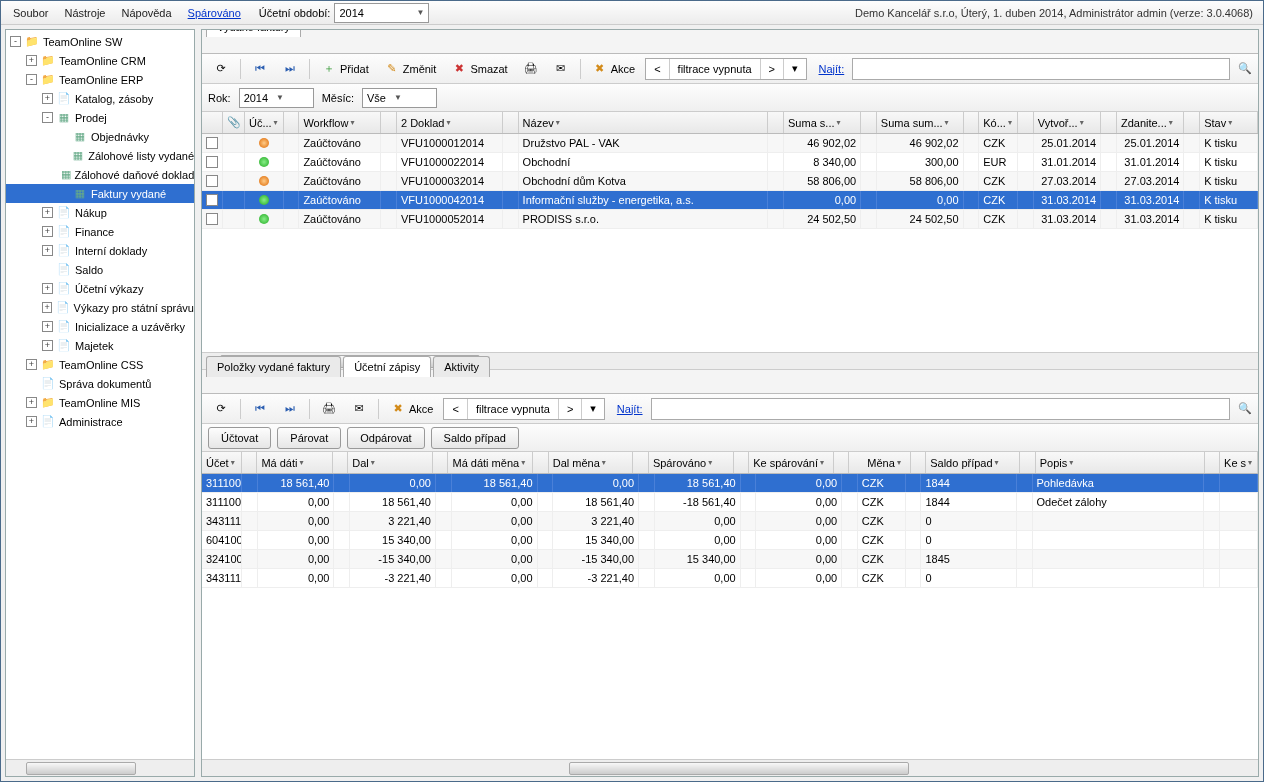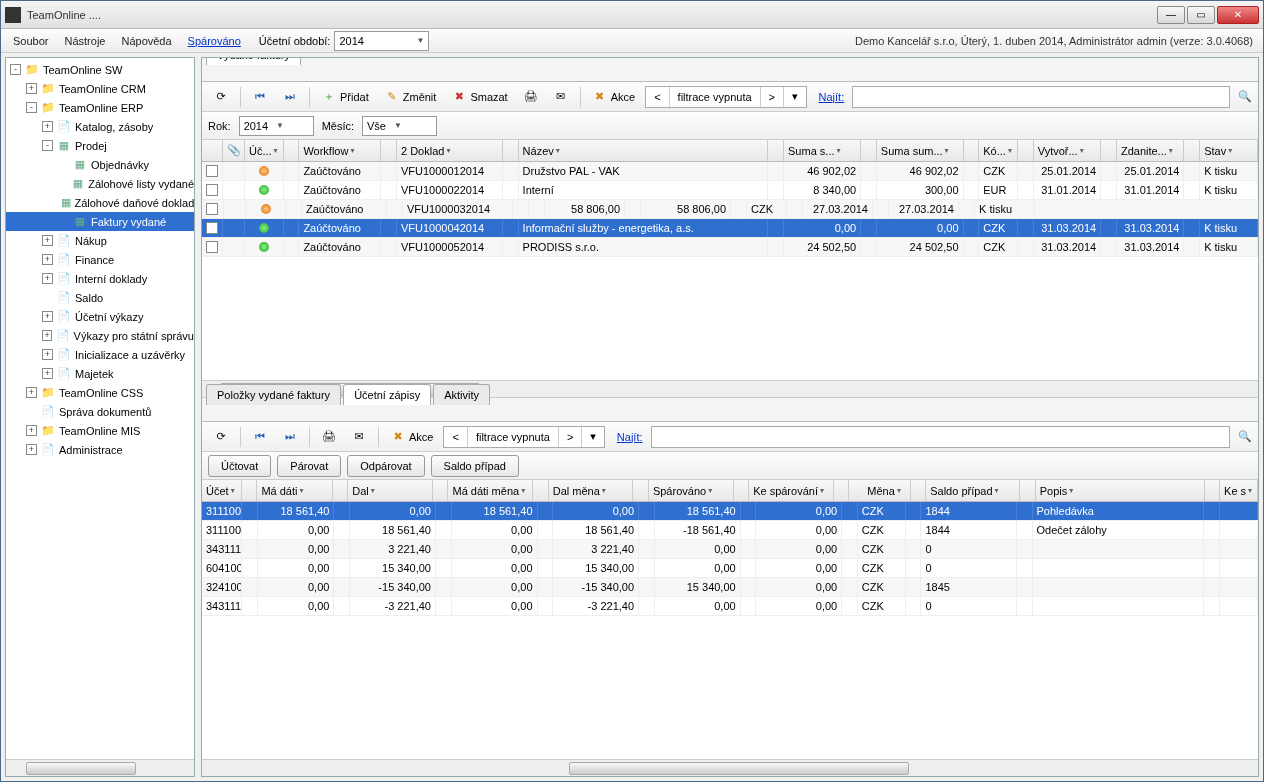--- a/index.html
+++ b/index.html
@@ -81,29 +81,20 @@
 .dot.green { background: radial-gradient(#8e8,#2a2); }
 .dot.orange { background: radial-gradient(#fc8,#d60); }
 
 .buttonbar { height: 28px; display: flex; align-items: center; gap: 6px; padding: 0 6px; background: linear-gradient(#fdfdfd,#efefef); border-bottom: 1px solid #ccc; }
 .btn { height: 22px; padding: 0 12px; border: 1px solid #999; background: linear-gradient(#fdfdfd,#e6e6e6); border-radius: 3px; cursor: pointer; display: flex; align-items: center; }
 </style>
 </head>
 <body>
 
 <div class="window">
-  <div class="titlebar">
-    <div class="icon"></div>
-    <div class="title">TeamOnline ....</div>
-    <div class="winbtns">
-      <div class="winbtn">—</div>
-      <div class="winbtn">▭</div>
-      <div class="winbtn close">✕</div>
-    </div>
-  </div>
 
   <div class="menubar">
     <div class="menuitem">Soubor</div>
     <div class="menuitem">Nástroje</div>
     <div class="menuitem">Nápověda</div>
     <div class="menuitem link">Spárováno</div>
     <div class="period-label">Účetní období:</div>
     <div class="period-select">
       <span>2014</span>
       <span class="caret">▼</span>
@@ -351,21 +342,21 @@
                 </div>
                 <div class="gcell" style="width:22px"></div>
                 <div class="gcell" style="width:40px">
                   <div class="dot green"></div>
                 </div>
                 <div class="gcell" style="width:16px"></div>
                 <div class="gcell" style="width:85px">Zaúčtováno</div>
                 <div class="gcell" style="width:16px"></div>
                 <div class="gcell" style="width:110px">VFU1000022014</div>
                 <div class="gcell" style="width:16px"></div>
-                <div class="gcell" style="width:260px">Interní</div>
+                <div class="gcell" style="width:260px">Obchodní</div>
                 <div class="gcell" style="width:16px"></div>
                 <div class="gcell r" style="width:80px">8 340,00</div>
                 <div class="gcell" style="width:16px"></div>
                 <div class="gcell r" style="width:90px">300,00</div>
                 <div class="gcell" style="width:16px"></div>
                 <div class="gcell" style="width:40px">EUR</div>
                 <div class="gcell" style="width:16px"></div>
                 <div class="gcell r" style="width:70px">31.01.2014</div>
                 <div class="gcell" style="width:16px"></div>
                 <div class="gcell r" style="width:70px">31.01.2014</div>
@@ -378,20 +369,21 @@
                 </div>
                 <div class="gcell" style="width:22px"></div>
                 <div class="gcell" style="width:40px">
                   <div class="dot orange"></div>
                 </div>
                 <div class="gcell" style="width:16px"></div>
                 <div class="gcell" style="width:85px">Zaúčtováno</div>
                 <div class="gcell" style="width:16px"></div>
                 <div class="gcell" style="width:110px">VFU1000032014</div>
                 <div class="gcell" style="width:16px"></div>
+                <div class="gcell" style="width:260px">Obchodní dům Kotva</div>
                 <div class="gcell" style="width:16px"></div>
                 <div class="gcell r" style="width:80px">58 806,00</div>
                 <div class="gcell" style="width:16px"></div>
                 <div class="gcell r" style="width:90px">58 806,00</div>
                 <div class="gcell" style="width:16px"></div>
                 <div class="gcell" style="width:40px">CZK</div>
                 <div class="gcell" style="width:16px"></div>
                 <div class="gcell r" style="width:70px">27.03.2014</div>
                 <div class="gcell" style="width:16px"></div>
                 <div class="gcell r" style="width:70px">27.03.2014</div>

